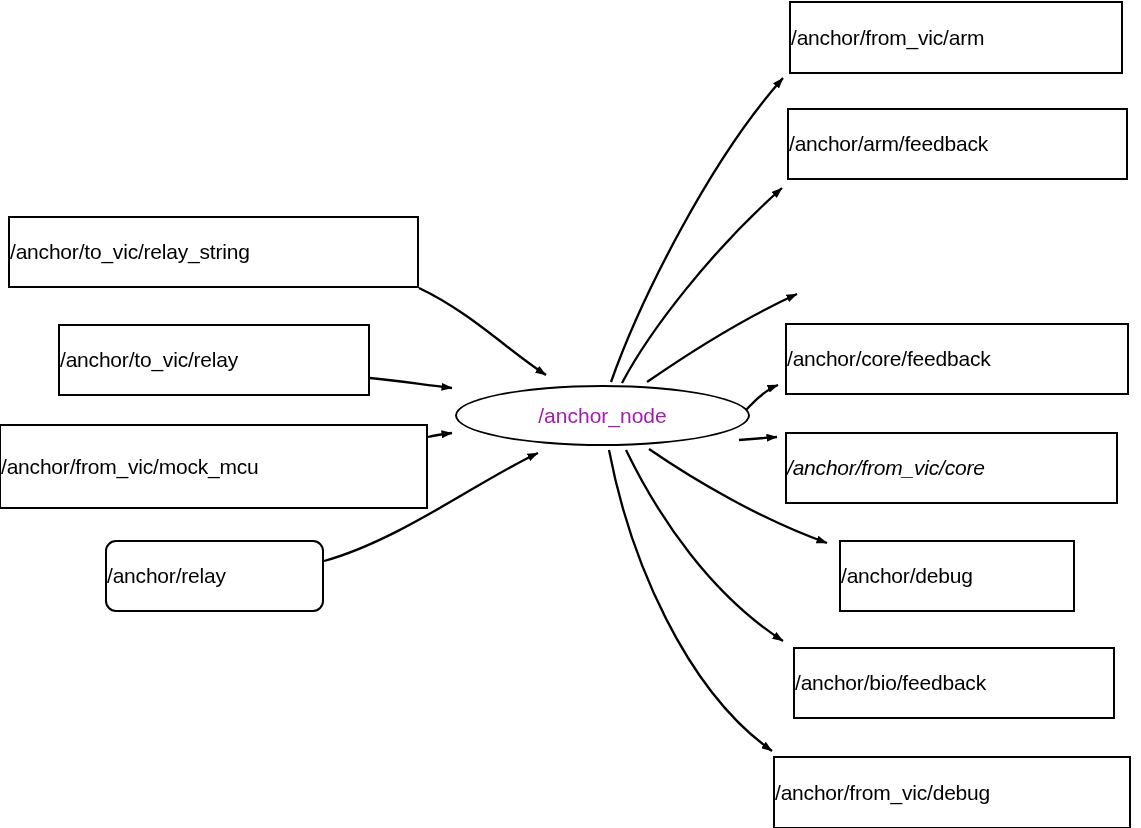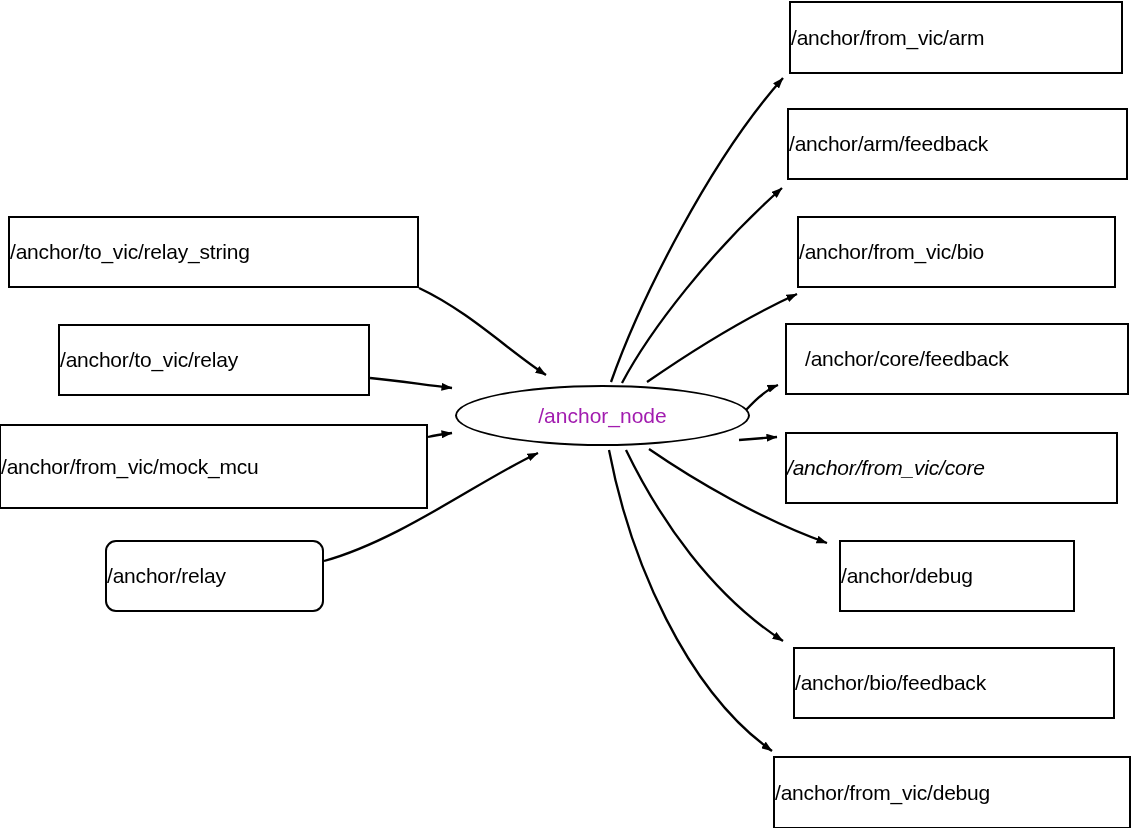--- a/index.html
+++ b/index.html
@@ -112,25 +112,22 @@
   </div>
 
   <div class="node-box" style="left:789px; top:1px; width:334px; height:73px;">
     <span>/anchor/from_vic/arm</span>
   </div>
 
   <div class="node-box" style="left:787px; top:108px; width:341px; height:72px;">
     <span>/anchor/arm/feedback</span>
   </div>
 
-  <div class="node-box" style="left:797px; top:216px; width:319px; height:72px;">
-    <span>/anchor/from_vic/bio</span>
-  </div>
 
-  <div class="node-box" style="left:785px; top:323px; width:344px; height:72px;padding-left:18px;">
+  <div class="node-box" style="left:785px; top:323px; width:344px; height:72px;">
     <span>/anchor/core/feedback</span>
   </div>
 
   <div class="node-box" style="left:785px; top:432px; width:333px; height:72px;font-style:italic;">
     <span>/anchor/from_vic/core</span>
   </div>
 
   <div class="node-box" style="left:839px; top:540px; width:236px; height:72px;">
     <span>/anchor/debug</span>
   </div>

